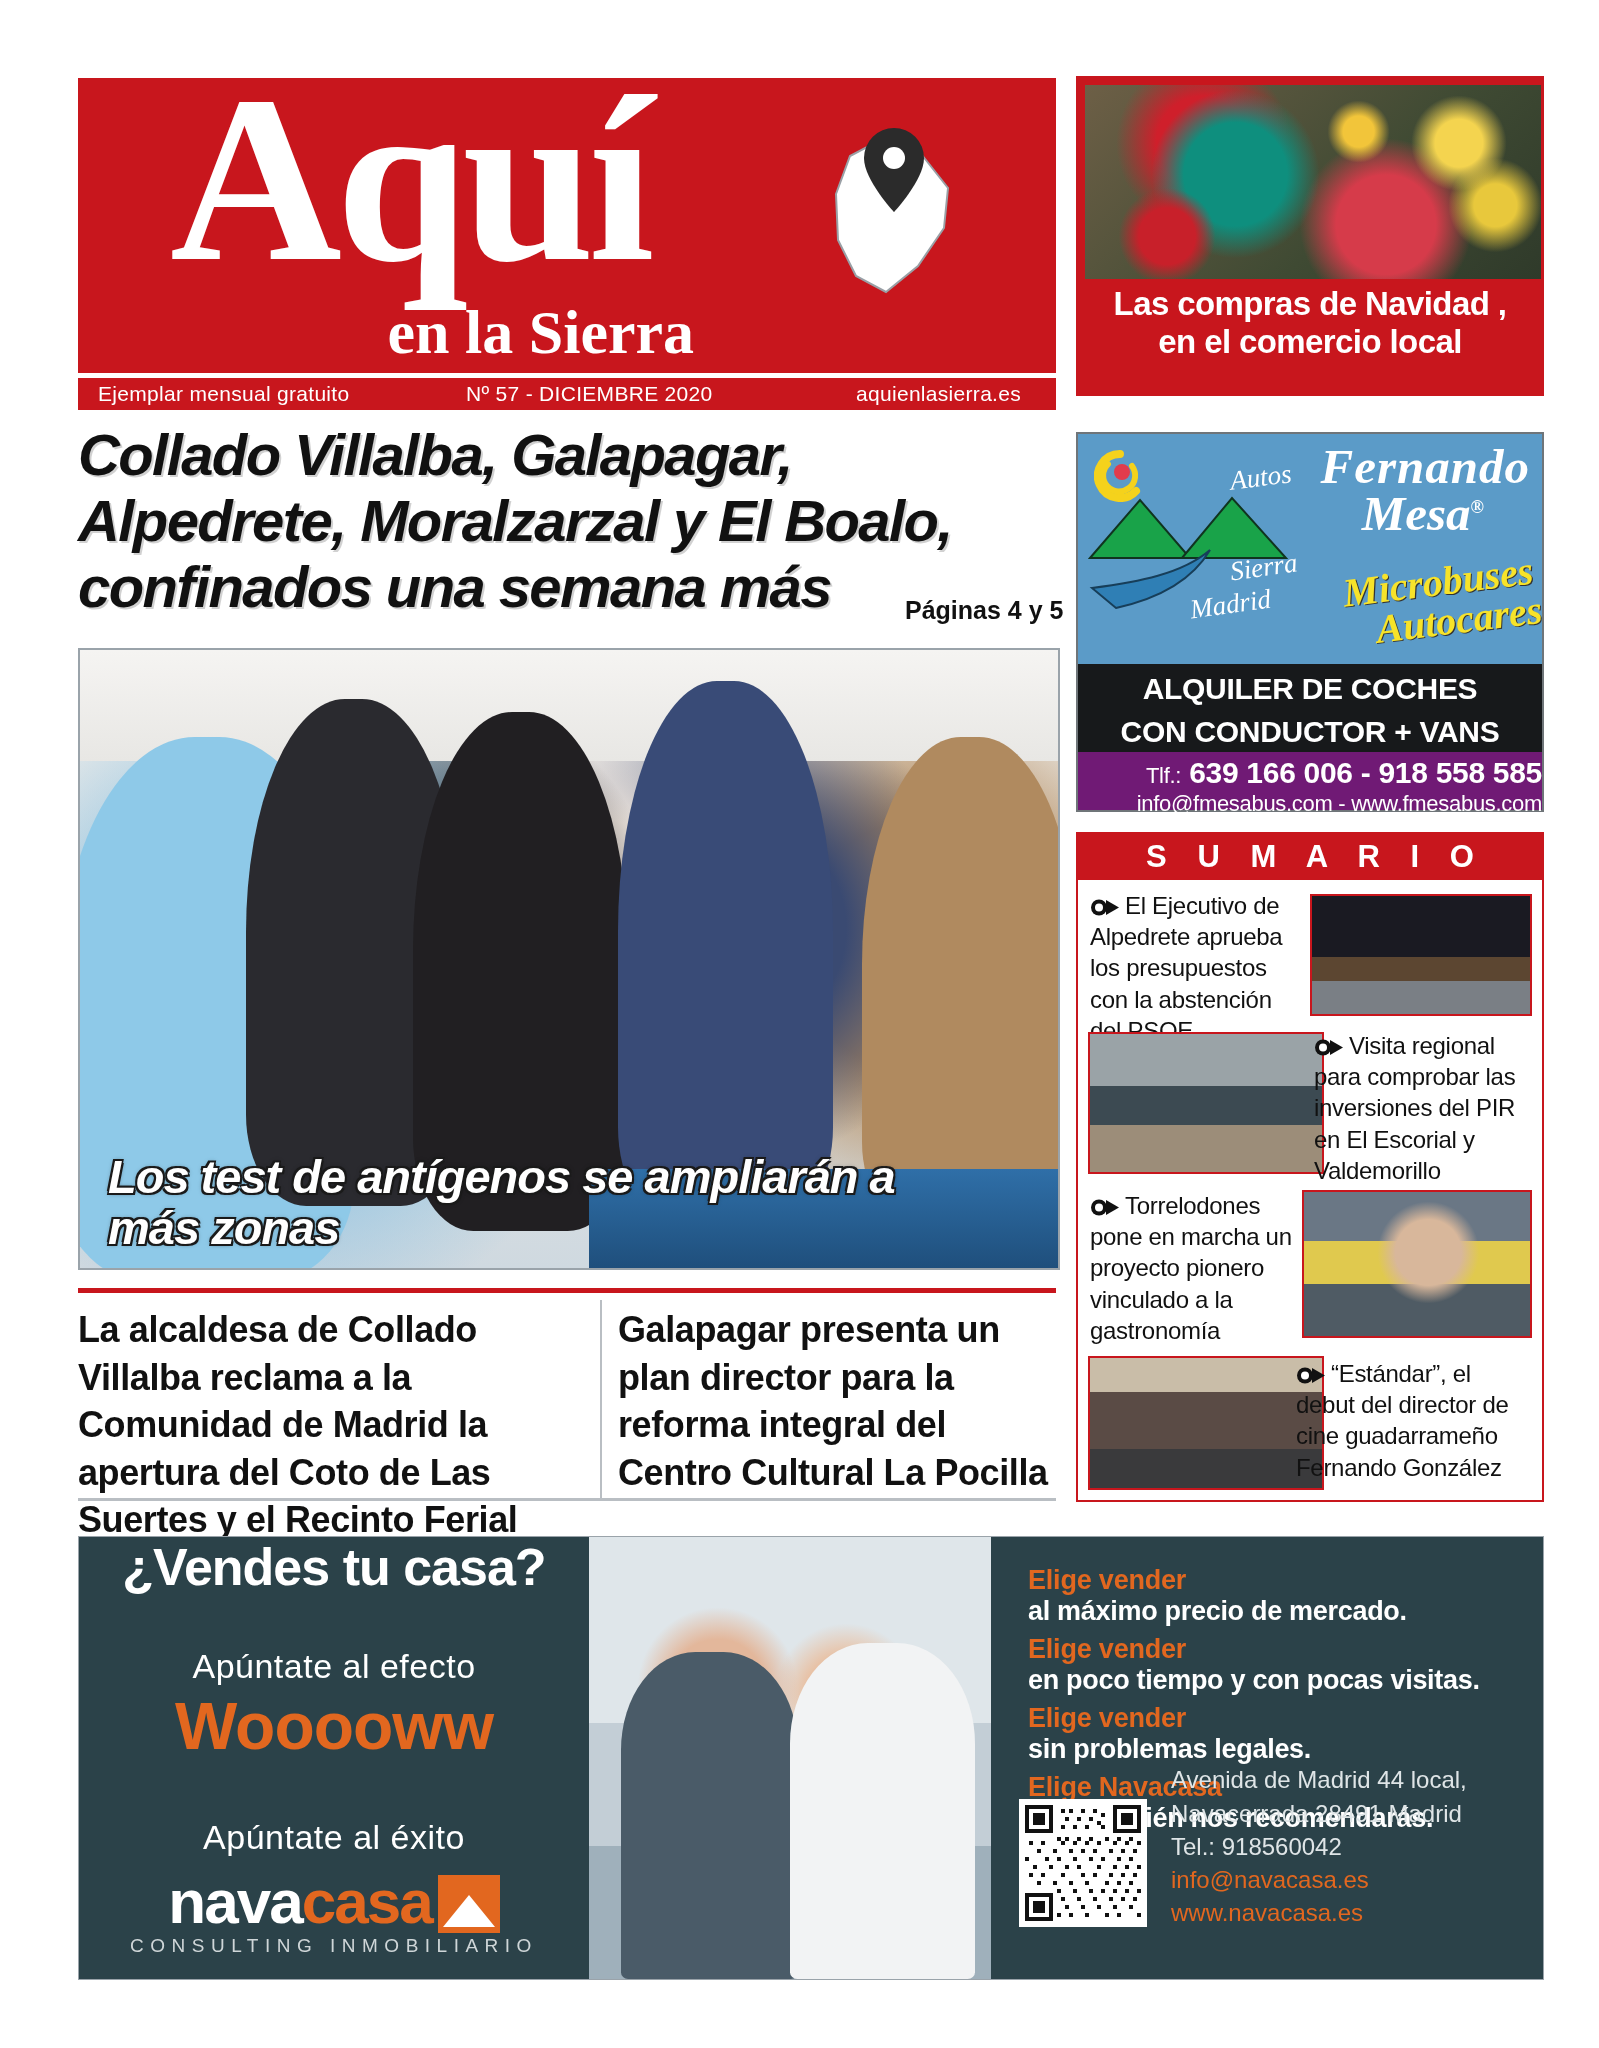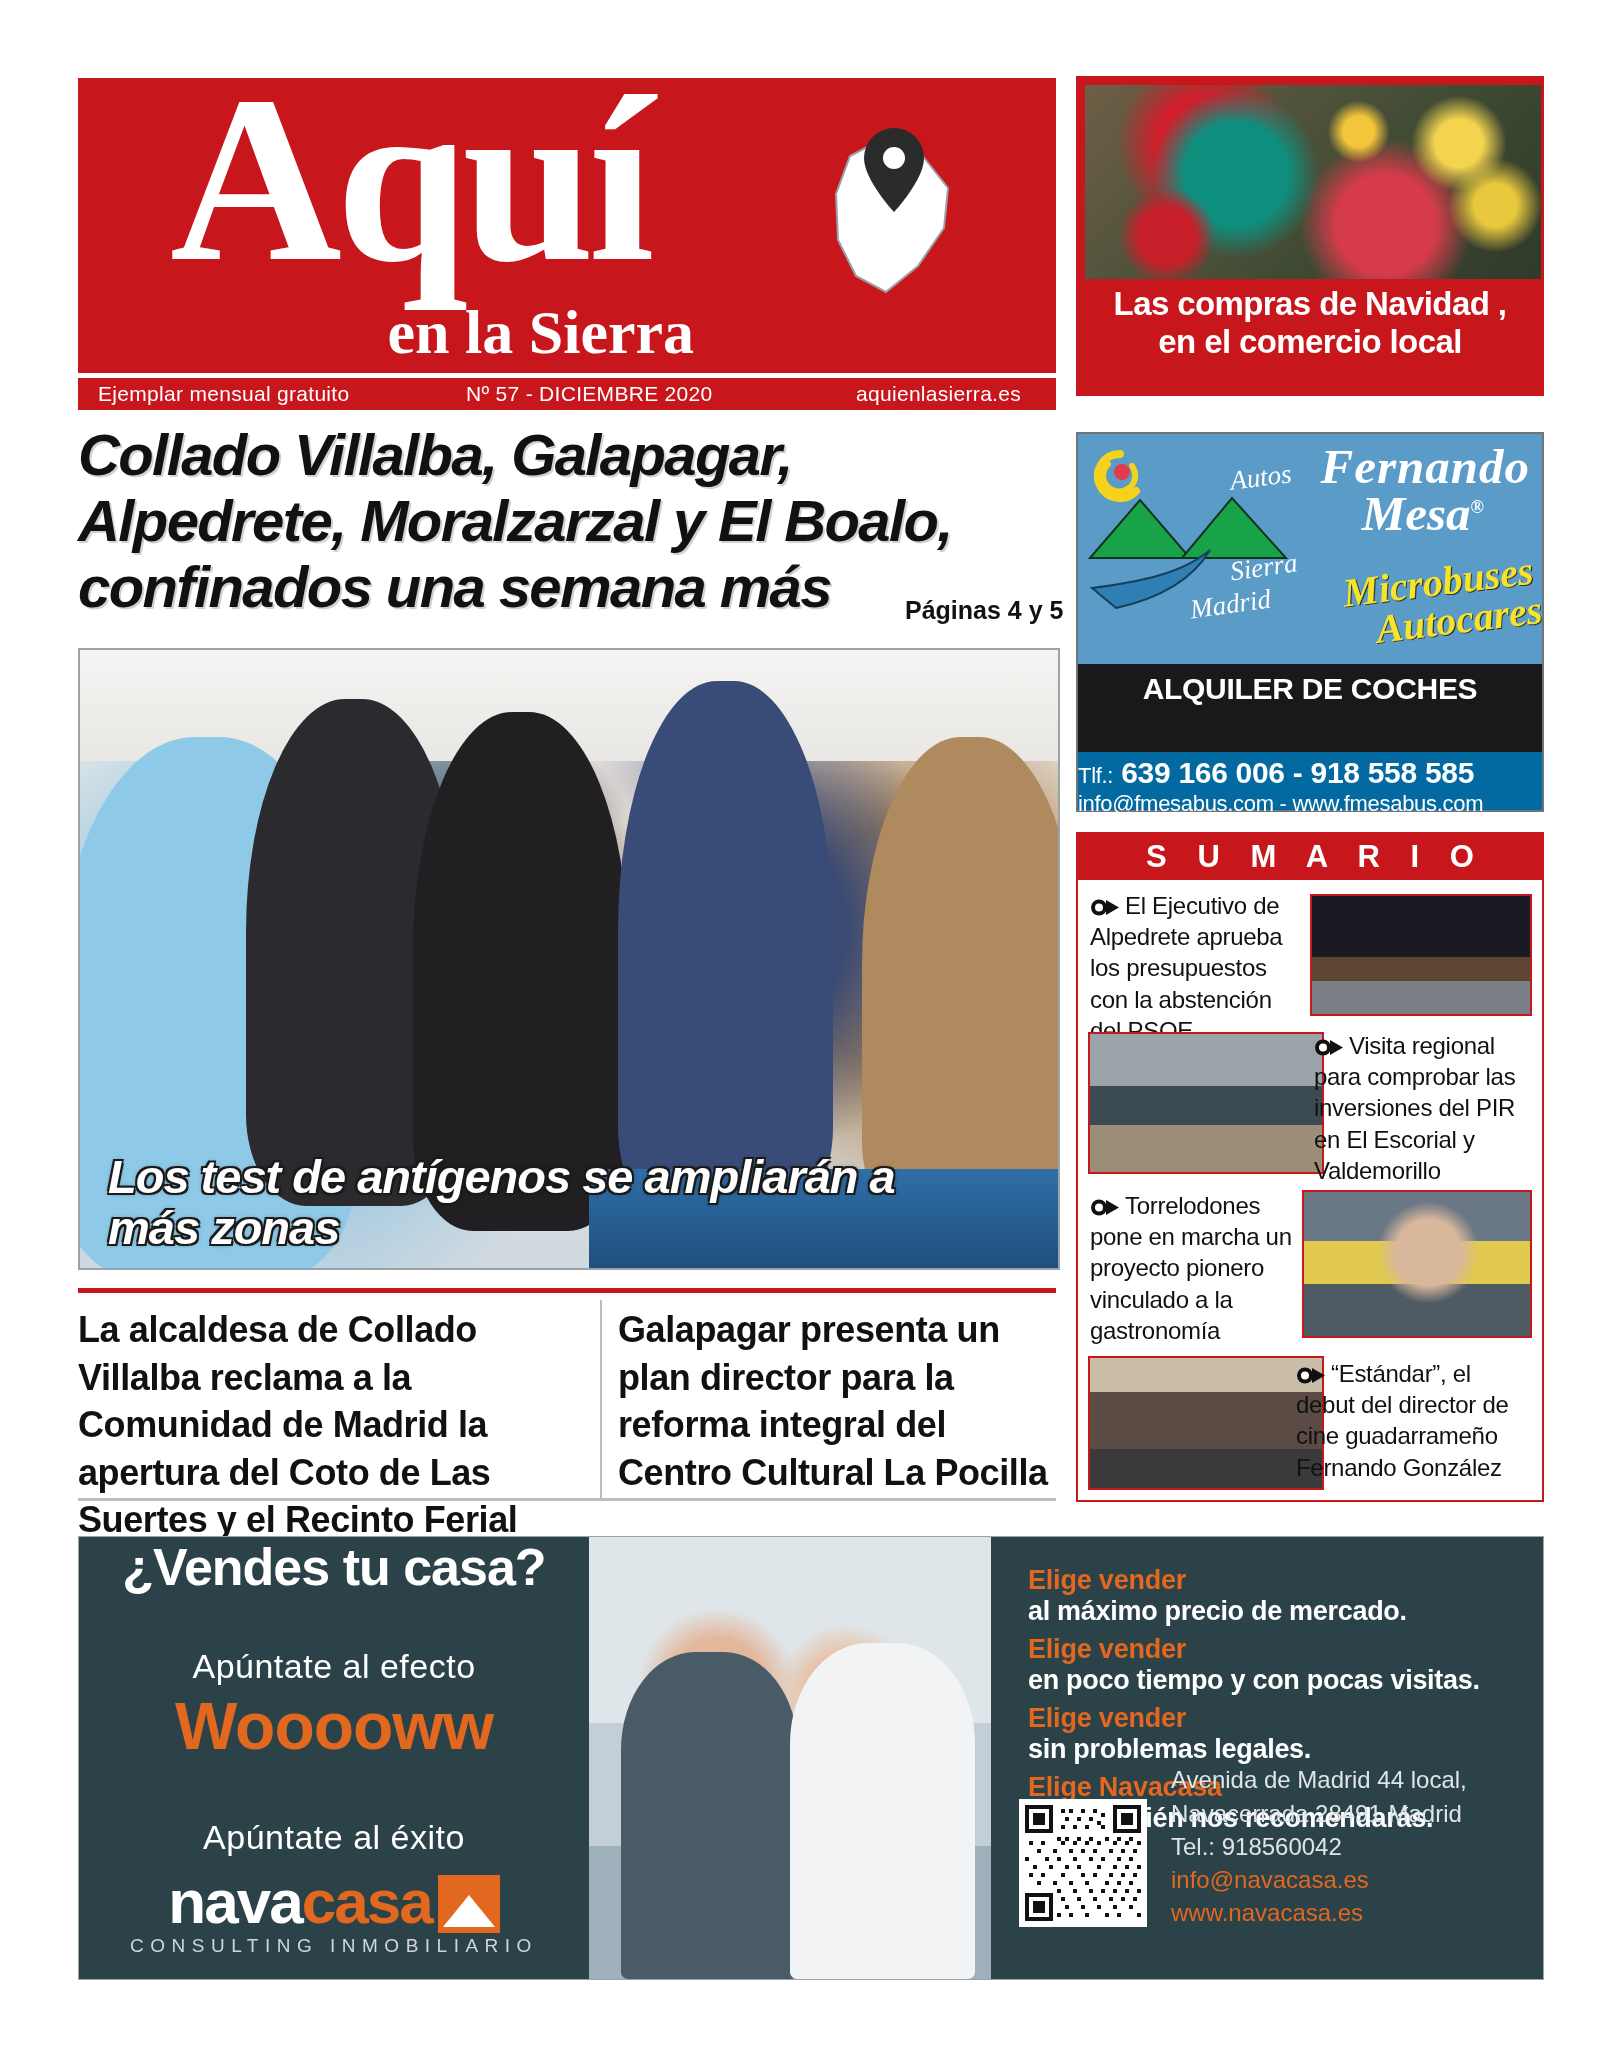--- a/index.html
+++ b/index.html
@@ -160,21 +160,21 @@
   #fm-micro .l1{font-size:40px; display:block;}
   #fm-micro .l2{font-size:40px; display:block; margin-right:-4px;}
   #fmesa-black{
     position:absolute; left:0; right:0; top:230px; height:88px;
     background:#17191b; color:#fff; text-align:center;
     font-weight:bold; font-size:30px; line-height:1.42; padding-top:4px;
     box-sizing:border-box; letter-spacing:-0.3px;
   }
   #fmesa-contact{
     position:absolute; left:0; right:0; top:318px; bottom:0;
-    background:#0369a1; color:#fff; text-align:left; padding-top:4px;
+    background:#701a75; color:#fff; text-align:right; padding-top:4px;
   }
   #fm-tel{font-size:30px; font-weight:bold; letter-spacing:-0.3px;}
   #fm-tel .small{font-size:22px; font-weight:normal;}
   #fm-mail{font-size:22px; margin-top:1px; letter-spacing:-0.3px;}
 
   
   #sumario-box{
     left:1076px; top:832px; width:468px; height:670px;
     border:2px solid #c8161d; box-sizing:border-box; background:#fff;
   }
@@ -311,20 +311,21 @@
       </div>
       <div id="fm-sierra">Sierra</div>
       <div id="fm-madrid">Madrid</div>
       <div id="fm-micro">
         <span class="l1">Microbuses</span>
         <span class="l2">Autocares</span>
       </div>
     </div>
     <div id="fmesa-black">
       <div>ALQUILER DE COCHES</div>
+      <div>CON CONDUCTOR + VANS</div>
     </div>
     <div id="fmesa-contact">
       <div id="fm-tel"><span class="small">Tlf.:</span> <span>639 166 006 - 918 558 585</span></div>
       <div id="fm-mail">info@fmesabus.com - www.fmesabus.com</div>
     </div>
   </div>
 
   <div class="abs" id="sumario-box">
     <div id="sumario-head">S U M A R I O</div>
 

